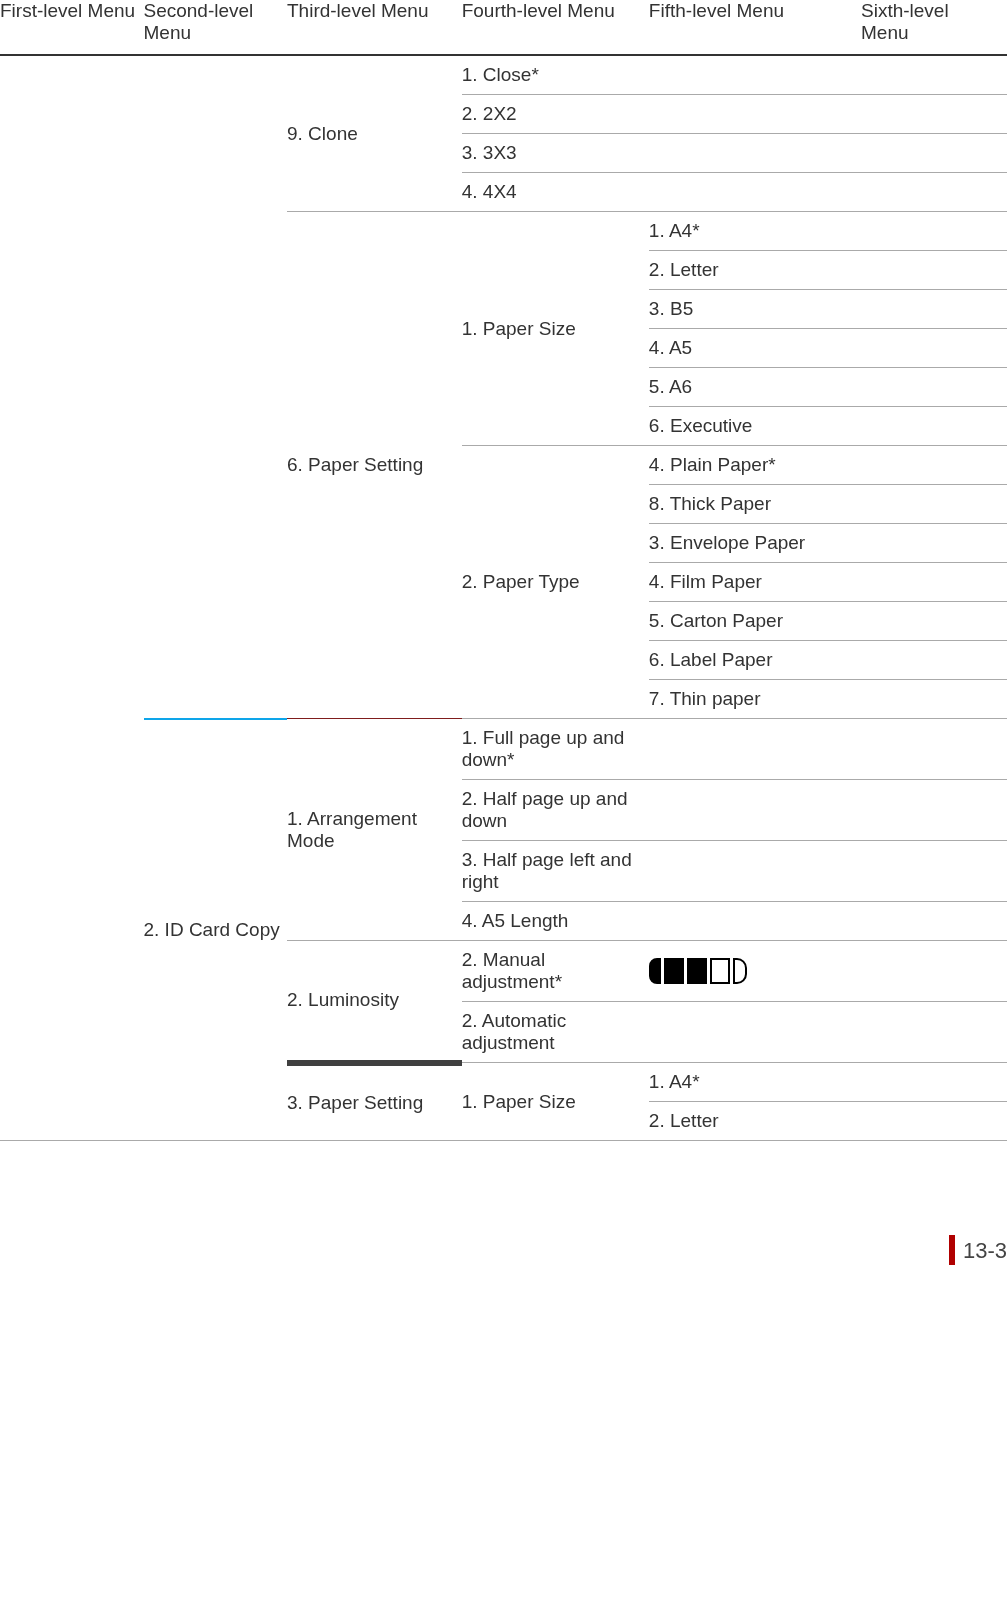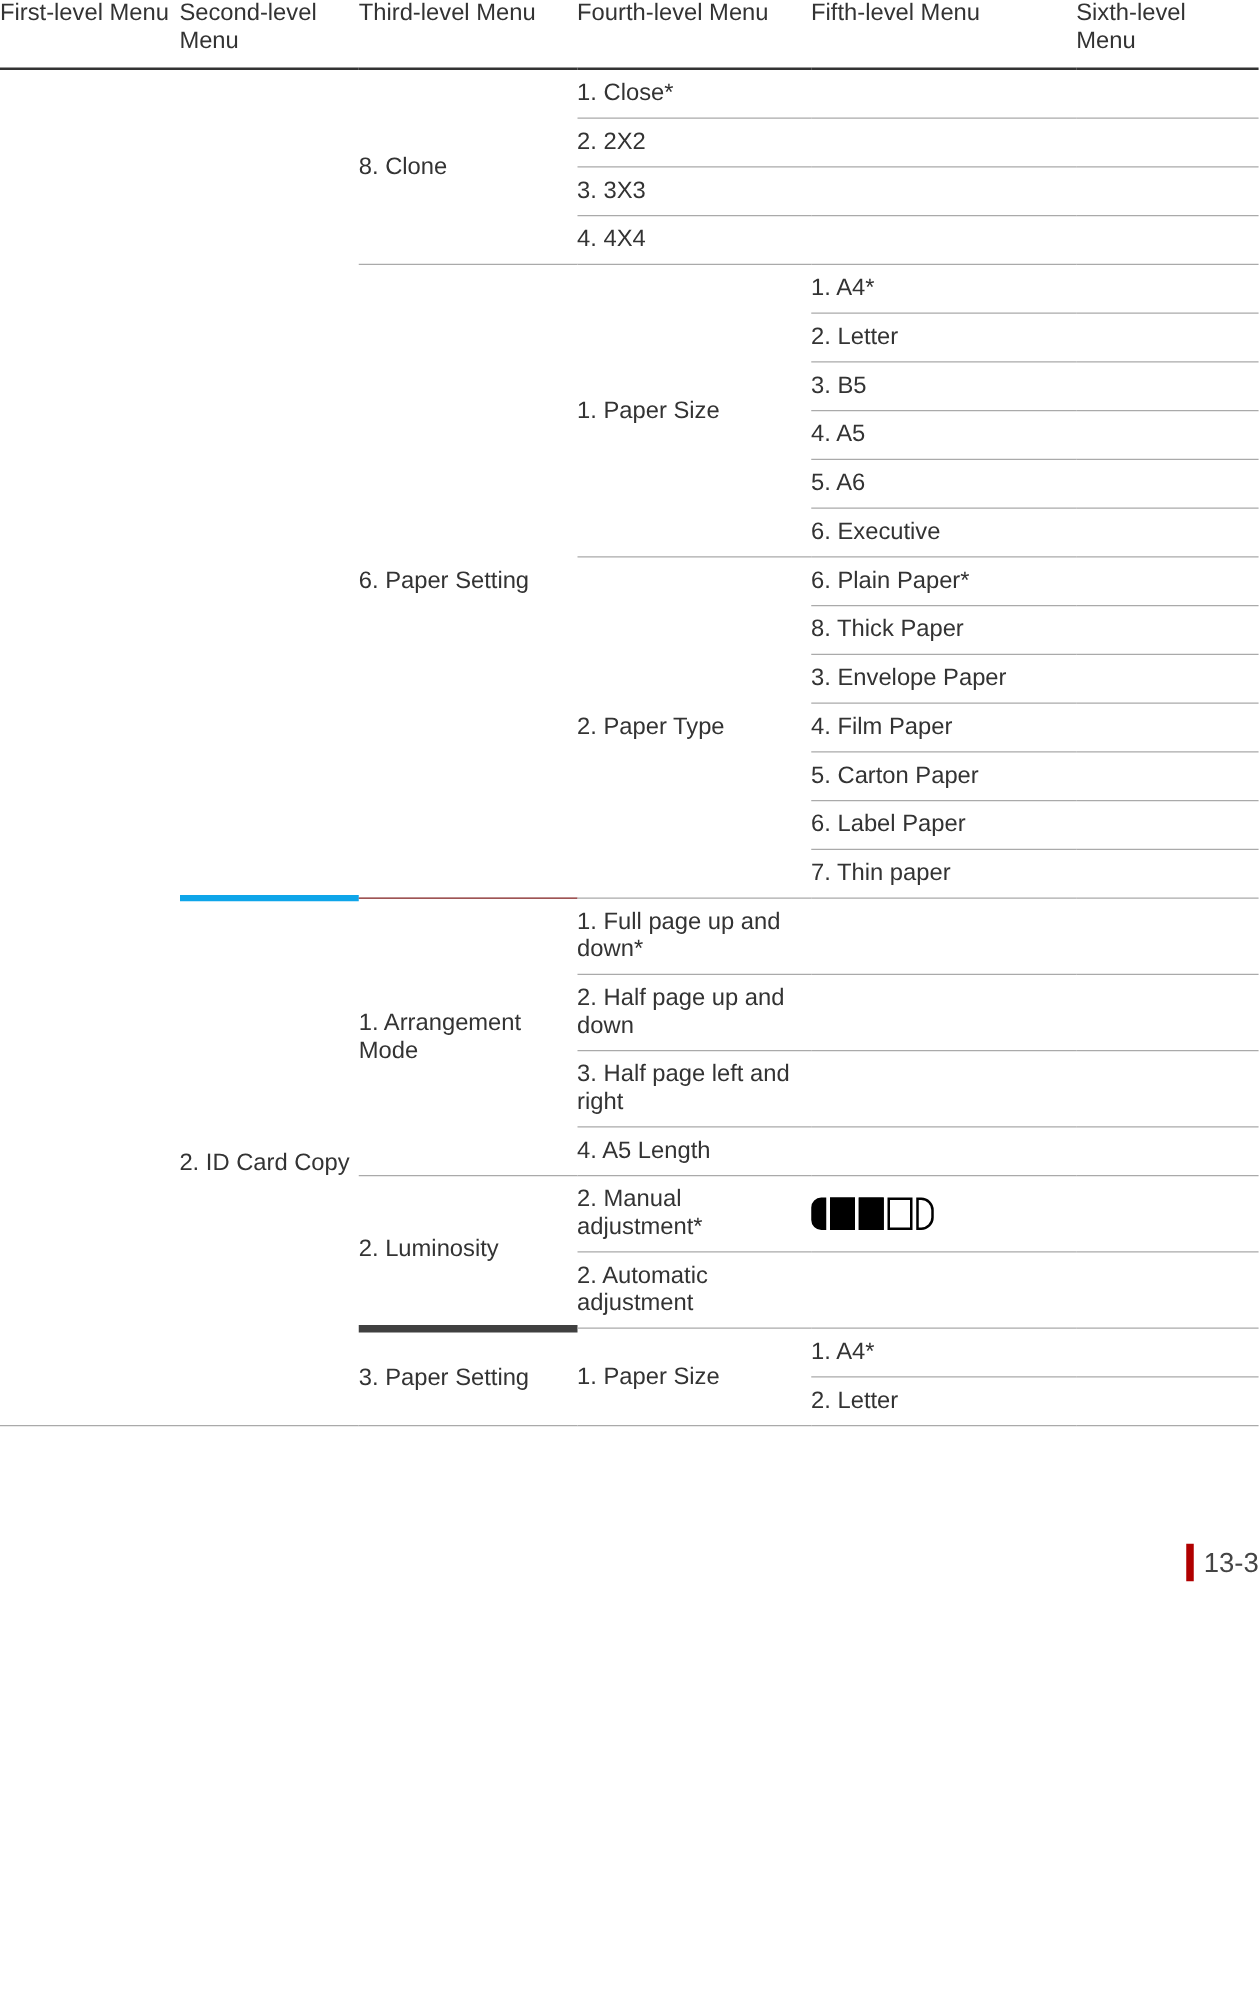--- a/index.html
+++ b/index.html
@@ -95,21 +95,21 @@
       <th>Fourth-level Menu</th>
       <th>Fifth-level Menu</th>
       <th>Sixth-level Menu</th>
     </tr>
   </thead>
   <tbody>
 
     <tr>
       <td rowspan="17"></td>
       <td rowspan="17"></td>
-      <td rowspan="4" style="vertical-align:middle;">8. Clone</td>
+      <td rowspan="4" style="vertical-align:middle;">9. Clone</td>
       <td class="b">1. Close*</td>
       <td class="b"></td>
         <td class="b"></td>
     </tr>
     <tr>
       <td class="b">2. 2X2</td>
       <td class="b"></td>
         <td class="b"></td>
     </tr>
     <tr>
@@ -145,21 +145,21 @@
         <td class="b">5. A6</td>
         <td class="b"></td>
       </tr>
     <tr>
         <td class="b">6. Executive</td>
         <td class="b"></td>
       </tr>
 
     <tr>
       <td rowspan="7" style="border-top:1px solid #aaa; vertical-align:middle;">2. Paper Type</td>
-      <td class="b">6. Plain Paper*</td>
+      <td class="b">4. Plain Paper*</td>
         <td class="b"></td>
     </tr>
     <tr>
         <td class="b">8. Thick Paper</td>
         <td class="b"></td>
       </tr>
     <tr>
         <td class="b">3. Envelope Paper</td>
         <td class="b"></td>
       </tr>
@@ -175,21 +175,21 @@
         <td class="b">6. Label Paper</td>
         <td class="b"></td>
       </tr>
     <tr>
         <td class="b">7. Thin paper</td>
         <td class="b"></td>
       </tr>
 
     <tr>
       <td rowspan="8"></td>
-      <td rowspan="8" style="border-top:5px solid #0ea5e9; vertical-align:middle;">2. ID Card Copy</td>
+      <td rowspan="8" style="border-top:2px solid #0ea5e9; vertical-align:middle;">2. ID Card Copy</td>
       <td rowspan="4" style="border-top:1px solid #7f1d1d; vertical-align:middle;">1. Arrangement Mode</td>
       <td class="b" style="border-top:1px solid #aaa;">1. Full page up and down*</td>
       <td class="b" style="border-top:1px solid #aaa;"></td>
       <td class="b" style="border-top:1px solid #aaa;"></td>
     </tr>
     <tr>
         <td class="b">2. Half page up and down</td>
         <td class="b"></td>
         <td class="b"></td>
       </tr>

